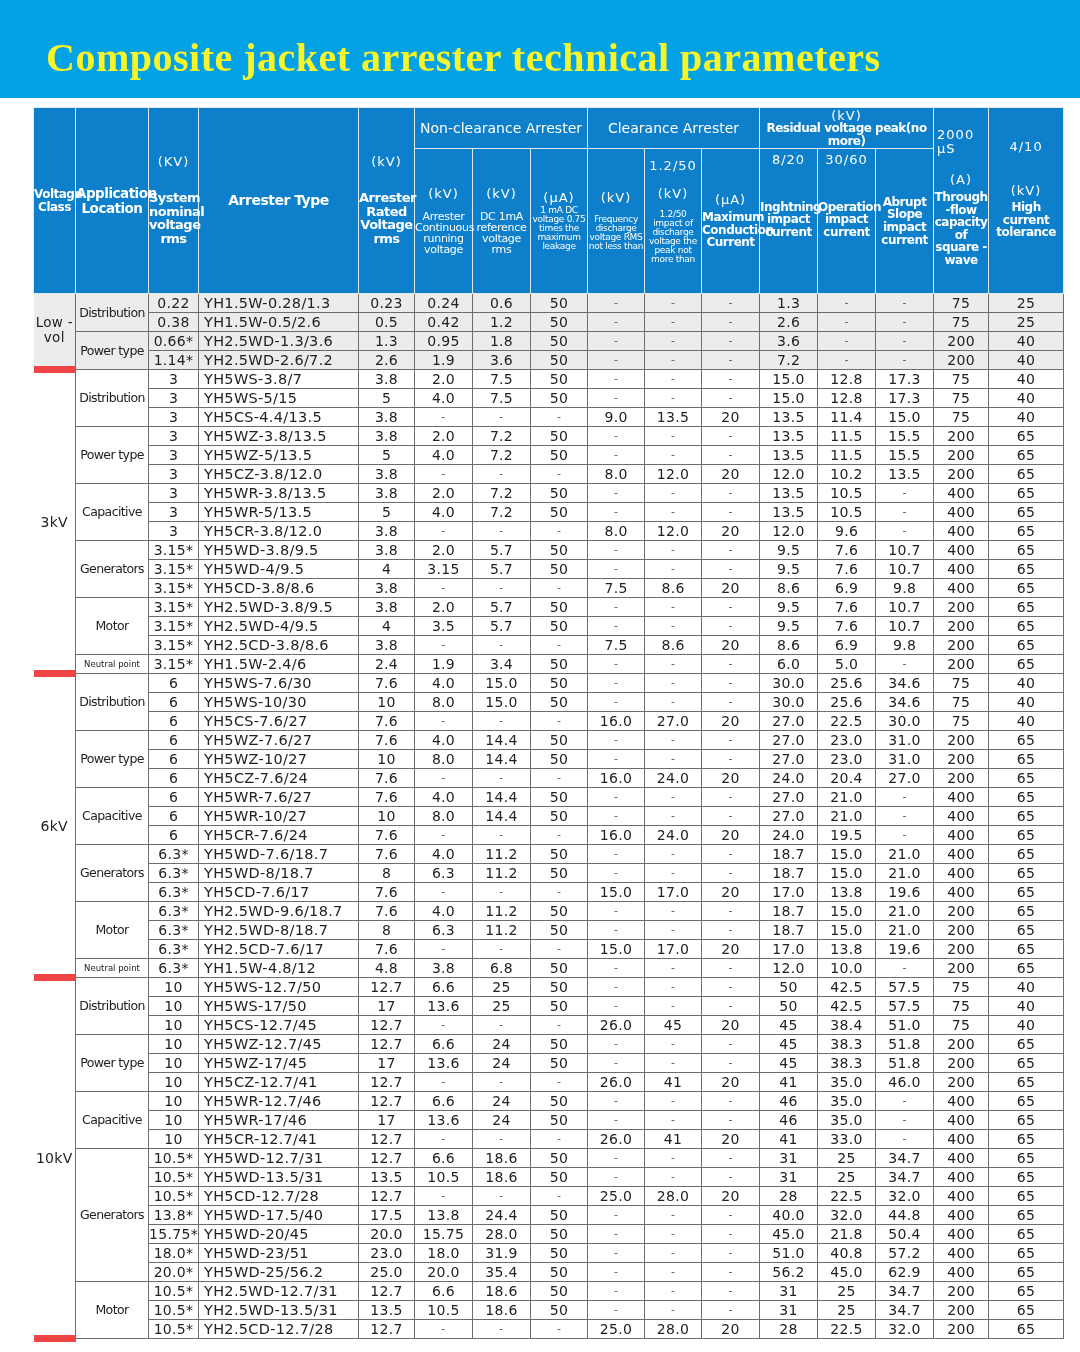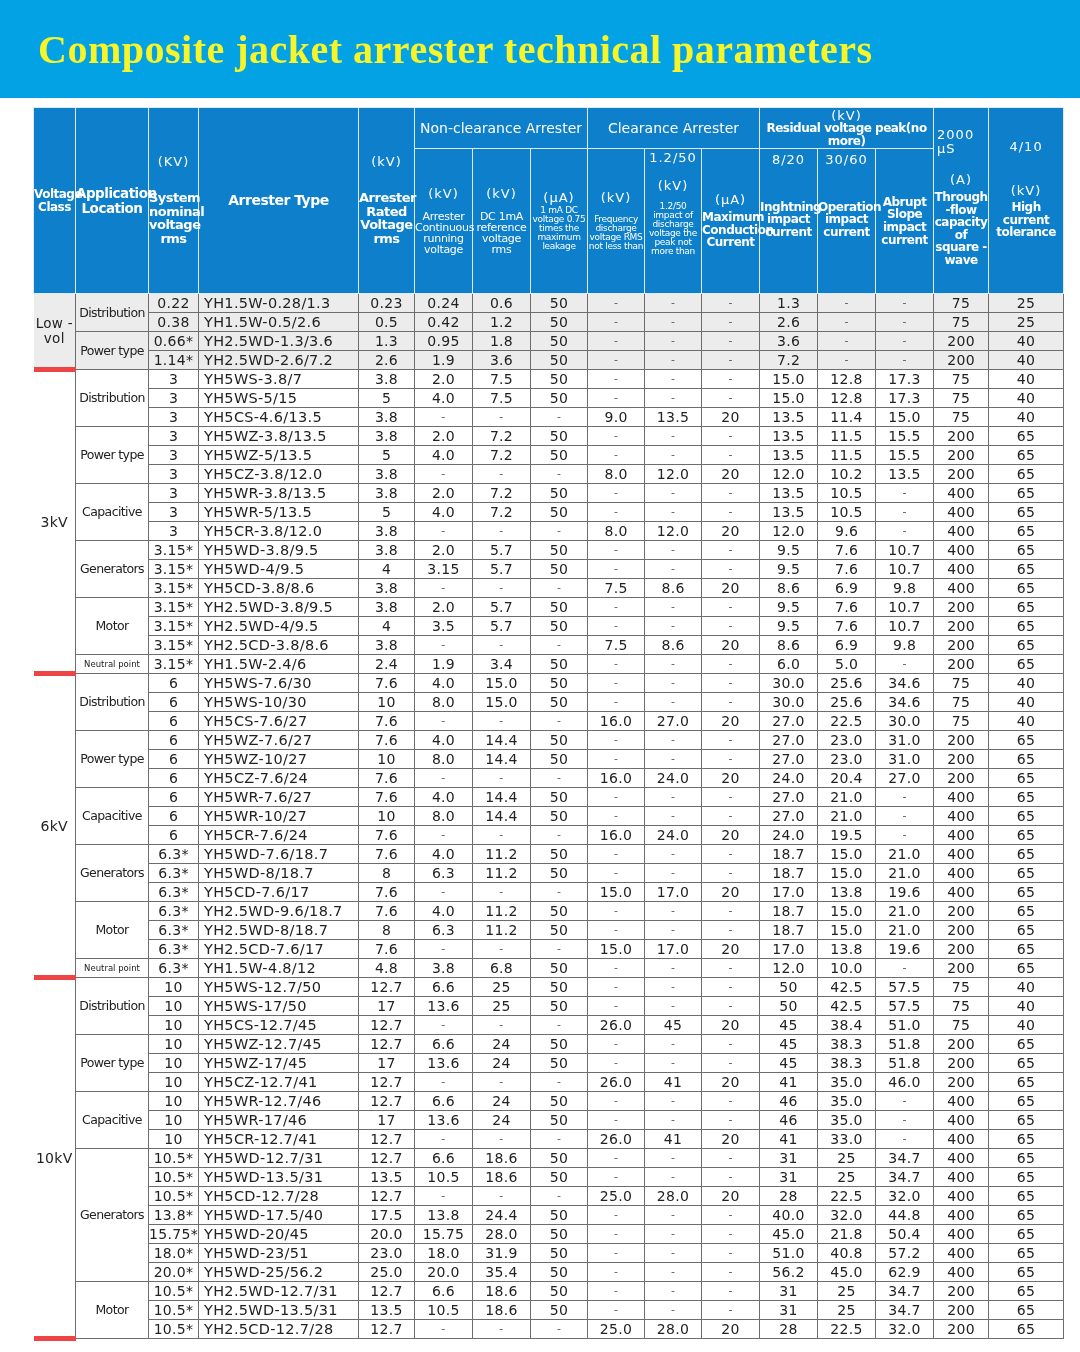--- a/index.html
+++ b/index.html
@@ -1,30 +1,30 @@
 <!DOCTYPE html>
 <html><head>
 <meta charset="utf-8">
 <style>
   html, body { margin:0; padding:0; background:#ffffff; }
   body { width:1080px; height:1352px; overflow:hidden; position:relative; font-family:"DejaVu Sans", sans-serif; }
   .banner { position:absolute; left:0; top:0; width:1080px; height:98px; background:#03a2e4; }
-  .banner h1 { margin:8px; position:absolute; left:30px; top:18px; font-family:"Liberation Serif", serif; font-weight:bold; font-size:40px; letter-spacing:0.5px; color:#f7f52a; white-space:nowrap;text-align:right; }
+  .banner h1 { margin:16px; position:absolute; left:30px; top:18px; font-family:"Liberation Serif", serif; font-weight:bold; font-size:40px; letter-spacing:0.5px; color:#f7f52a; white-space:nowrap;text-align:right; }
   table { position:absolute; left:33px; top:107px; border-collapse:collapse; table-layout:fixed; width:1030px; }
   thead th { background:#0e7fca; color:#ffffff; font-weight:normal; border:1px solid #dfe9f2; padding:0; text-align:center; vertical-align:middle; line-height:1.05; }
   thead th .u { font-size:13px; letter-spacing:1px; display:block; margin-bottom:10px; }
   thead th .s { font-size:12px; letter-spacing:-0.5px; display:block;font-weight:bold; }
   thead th .xs { font-size:9px; letter-spacing:-0.3px; display:block; line-height:1.0; }
   thead th .top { font-size:13px; letter-spacing:1px; }
   thead th.grp { font-size:14px; height:40px; }
   tbody td { border:1px solid #6d6d6d; font-size:14px; color:#222; text-align:center; padding:0; height:18px; line-height:18px; font-family:"DejaVu Sans", sans-serif; letter-spacing:0.3px; overflow:hidden; white-space:nowrap; }
   tbody td.type { text-align:left; padding-left:5px; font-size:14.5px; }
   tbody td.loc { font-size:12.5px; letter-spacing:-0.6px; }
   tbody td.loc.tiny { font-size:8.5px; letter-spacing:0; }
-  tbody td.cls { font-size:14px; border-top:1px solid #6d6d6d; border-bottom:5px solid #ef4444; border-left:none; }
+  tbody td.cls { font-size:14px; border-top:1px solid #6d6d6d; border-bottom:7px solid #ef4444; border-left:none; }
   tbody tr.lv td { background:#ececec; }
   tbody td.dash { font-size:11px; color:#555; }
   tbody td.first { border-left:none; }
 </style>
 </head>
 <body>
 
 <div class="banner">
   <h1>Composite jacket arrester technical parameters</h1>
 </div>
@@ -95,21 +95,21 @@
         </th>
       <th>
           <span class="u" style="margin-bottom:2px">(μA)</span>
           <span class="xs">1 mA DC voltage 0.75 times the maximum leakage</span>
         </th>
       <th>
           <span class="u">(kV)</span>
           <span class="xs">Frequency discharge voltage RMS not less than</span>
         </th>
       <th style="vertical-align:top">
-          <span class="top" style="display:block;margin:2px 0 14px">1.2/50</span>
+          <span class="top" style="display:block;margin:10px 0 14px">1.2/50</span>
           <span class="u">(kV)</span>
           <span class="xs">1.2/50 impact of discharge voltage the peak not more than</span>
         </th>
       <th>
           <span class="u" style="margin-bottom:4px">(μA)</span>
           <span class="s">Maximum Conduction Current</span>
         </th>
       <th style="vertical-align:top">
           <span class="top" style="display:block;margin:4px 0 34px">8/20</span>
           <span class="s">Inghtning impact current</span>
@@ -220,21 +220,21 @@
         <td class="dash">-</td>
         <td class="dash">-</td>
         <td>15.0</td>
         <td>12.8</td>
         <td>17.3</td>
         <td>75</td>
         <td>40</td>
       </tr>
       <tr>
         <td>3</td>
-        <td class="type">YH5CS-4.6/13.5</td>
+        <td class="type">YH5CS-4.4/13.5</td>
         <td>3.8</td>
         <td class="dash">-</td>
         <td class="dash">-</td>
         <td class="dash">-</td>
         <td>9.0</td>
         <td>13.5</td>
         <td>20</td>
         <td>13.5</td>
         <td>11.4</td>
         <td>15.0</td>

